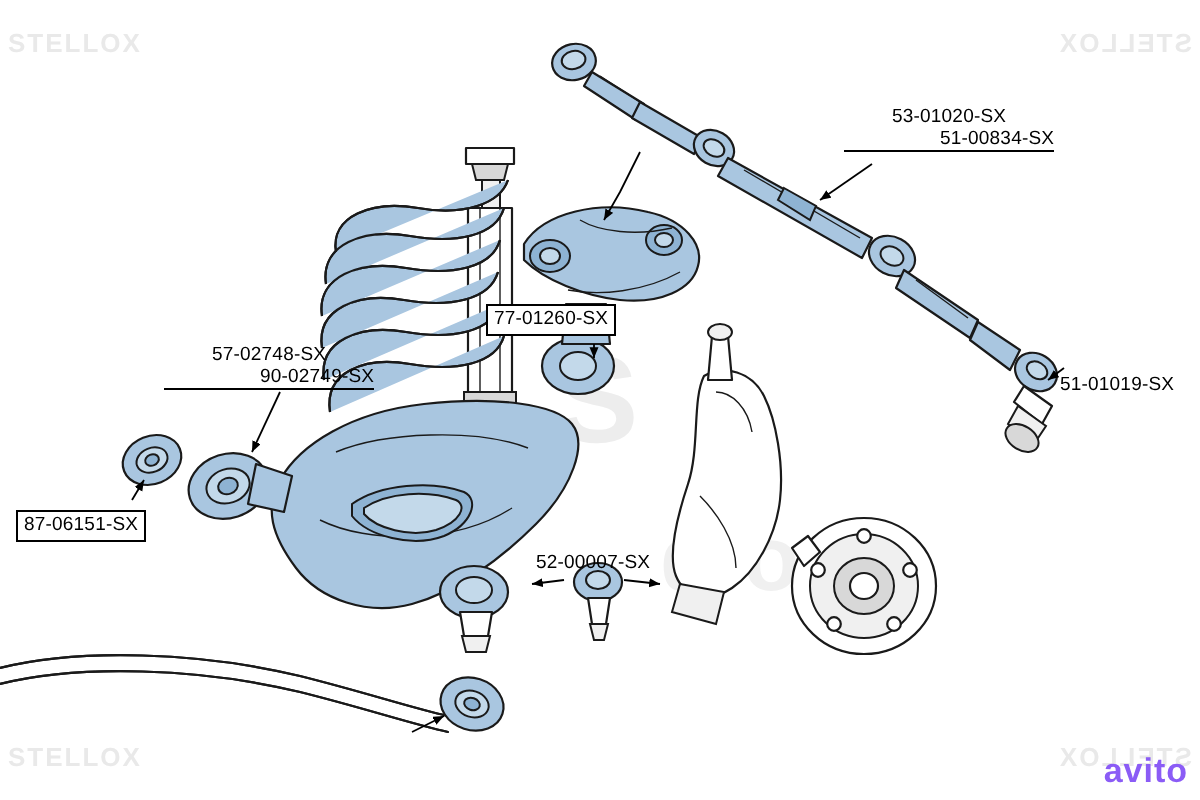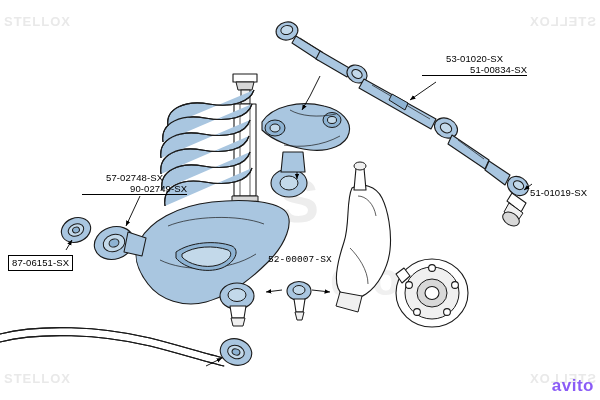--- a/index.html
+++ b/index.html
@@ -254,34 +254,37 @@
       <path class="leader" d="M206,366 L222,358" marker-end="url(#arrow)"></path>
     </g>
   </svg>
 
 
   <div class="label" style="left:422px;top:53px;">
     <span class="ln">53-01020-SX</span>
     <span class="ul">51-00834-SX</span>
   </div>
 
+  <div class="label boxed" style="left:243px;top:152px;">
+    <span class="ln">77-01260-SX</span>
+  </div>
 
   <div class="label" style="left:530px;top:187px;">
     <span class="ln">51-01019-SX</span>
   </div>
 
   <div class="label" style="left:82px;top:172px;">
     <span class="ln">57-02748-SX</span>
     <span class="ul">90-02749-SX</span>
   </div>
 
   <div class="label boxed" style="left:8px;top:255px;">
     <span class="ln">87-06151-SX</span>
   </div>
 
-  <div class="label" style="left:268px;top:254px;font-family:Liberation Mono, monospace;">
+  <div class="label" style="left:268px;top:276px;">
     <span class="ln">52-00007-SX</span>
   </div>
 
 
   <div class="avito">avito</div>
 
 </div>
 
 </body></html>

